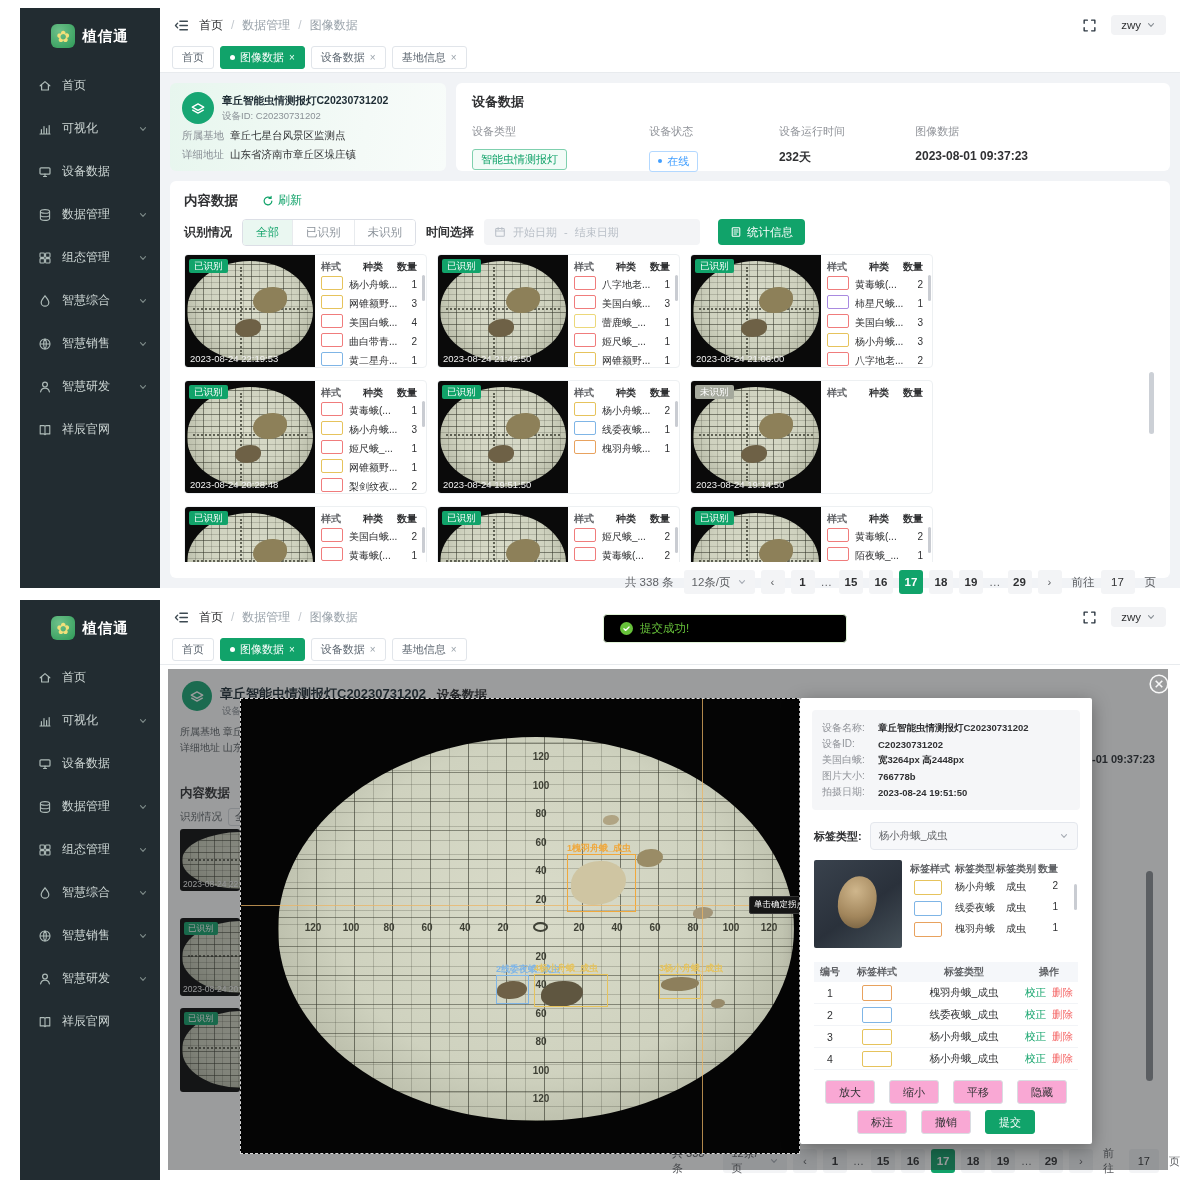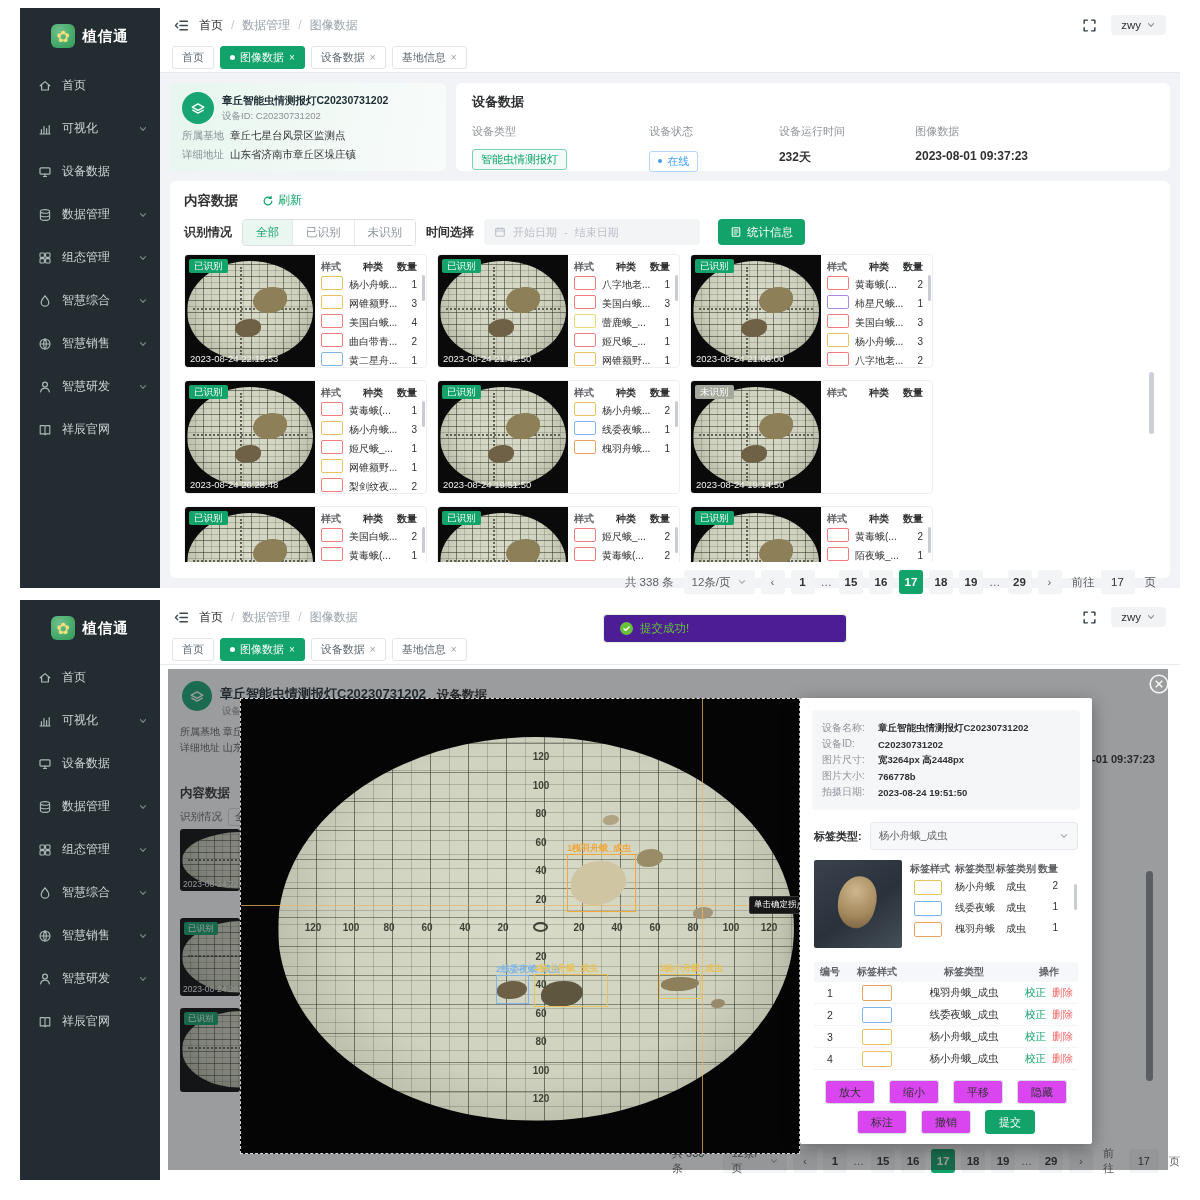--- a/index.html
+++ b/index.html
@@ -111,21 +111,21 @@
   .pg-caret{color:#a8adb5;}
   .pg-btn{min-width:24px;height:24px;border:none;border-radius:3px;background:#f3f4f6;font-size:11.5px;font-weight:bold;color:#303133;cursor:pointer;font-family:inherit;padding:0 4px;}
   .pg-btn.active{background:#11a36a;color:#fff;}
   .pg-arrow{font-weight:normal;color:#606266;}
   .pg-dots{color:#606266;letter-spacing:1px;}
   .pg-goto-label{margin-left:4px;}
   .pg-goto{width:34px;height:24px;background:#f3f4f6;border-radius:3px;text-align:center;line-height:24px;color:#303133;}
 
   
   .bodyB{flex:1;background:#fff;position:relative;min-height:0;overflow:hidden;}
-  .toast{position:absolute;left:443px;top:14px;z-index:6;display:flex;align-items:center;gap:7px;background:#4c1d95;border:1px solid #e1f3d8;border-radius:4px;height:27px;padding:0 16px;width:210px;}
+  .toast{position:absolute;left:443px;top:14px;z-index:6;display:flex;align-items:center;gap:7px;background:#000000;border:1px solid #e1f3d8;border-radius:4px;height:27px;padding:0 16px;width:210px;}
   .toast-ic{width:13px;height:13px;border-radius:50%;background:#67c23a;color:#fff;display:flex;align-items:center;justify-content:center;flex:none;}
   .toast-msg{font-size:11.5px;color:#67c23a;}
   .fg-layer{position:absolute;inset:0;z-index:1;}
   .fg{position:absolute;white-space:nowrap;}
   .fg-devicon{left:22px;top:16px;width:30px;height:30px;border-radius:50%;background:#17a673;color:#fff;display:flex;align-items:center;justify-content:center;}
   .fg-title{left:60px;top:20px;font-size:13px;font-weight:bold;color:#1d2b33;}
   .fg-devdata{left:277px;top:22px;font-size:12.5px;font-weight:bold;}
   .fg-devid{left:62px;top:40px;font-size:9.5px;color:#8a9096;}
   .fg-base{left:20px;top:60px;font-size:10px;color:#5f6569;}
   .fg-addr{left:20px;top:76px;font-size:10px;color:#5f6569;}
@@ -186,21 +186,21 @@
   .thead{background:#f5f7fa;color:#606266;font-weight:bold;height:20px;font-size:10px;border-bottom:none;}
   .t0{width:32px;flex:none;text-align:center;}
   .t1{width:62px;fl ex:none;width:62px;flex:none;text-align:center;}
   .t2{flex:1;text-align:center;white-space:nowrap;}
   .t3{width:58px;flex:none;text-align:center;}
   .tswatch{display:inline-block;width:28px;height:14px;border:1.5px solid #ccc;border-radius:2px;background:#fff;vertical-align:middle;}
   .act-fix{color:#11a36a;cursor:pointer;margin-right:6px;}
   .act-del{color:#f56c6c;cursor:pointer;}
   .m-tools{display:flex;justify-content:center;gap:14px;margin-top:10px;}
   .m-acts{display:flex;justify-content:center;gap:14px;margin-top:6px;}
-  .mbtn{height:24px;padding:0 13px;border:1px solid #d9dce1;border-radius:3px;background:#d946ef;font-size:11px;color:#303133;cursor:pointer;font-family:inherit;}
+  .mbtn{height:24px;padding:0 13px;border:1px solid #d9dce1;border-radius:3px;background:#f9a8d4;font-size:11px;color:#303133;cursor:pointer;font-family:inherit;}
   .mbtn.primary{background:#11a36a;border-color:#11a36a;color:#fff;}
 </style>
 </head>
 <body>
 
 <div class="stage">
 
   <div class="shot" id="shotA">
     <aside class="sidebar">
       <div class="logo">
@@ -1110,21 +1110,21 @@
           <div class="m-info" id="m-info">
               <div class="irow">
                 <span class="ilabel">设备名称:</span>
                 <span class="ivalue">章丘智能虫情测报灯C20230731202</span>
               </div>
               <div class="irow">
                 <span class="ilabel">设备ID:</span>
                 <span class="ivalue">C20230731202</span>
               </div>
               <div class="irow">
-                <span class="ilabel">图片尺寸:</span>
+                <span class="ilabel">美国白蛾:</span>
                 <span class="ivalue">宽3264px 高2448px</span>
               </div>
               <div class="irow">
                 <span class="ilabel">图片大小:</span>
                 <span class="ivalue">766778b</span>
               </div>
               <div class="irow">
                 <span class="ilabel">拍摄日期:</span>
                 <span class="ivalue">2023-08-24 19:51:50</span>
               </div>

